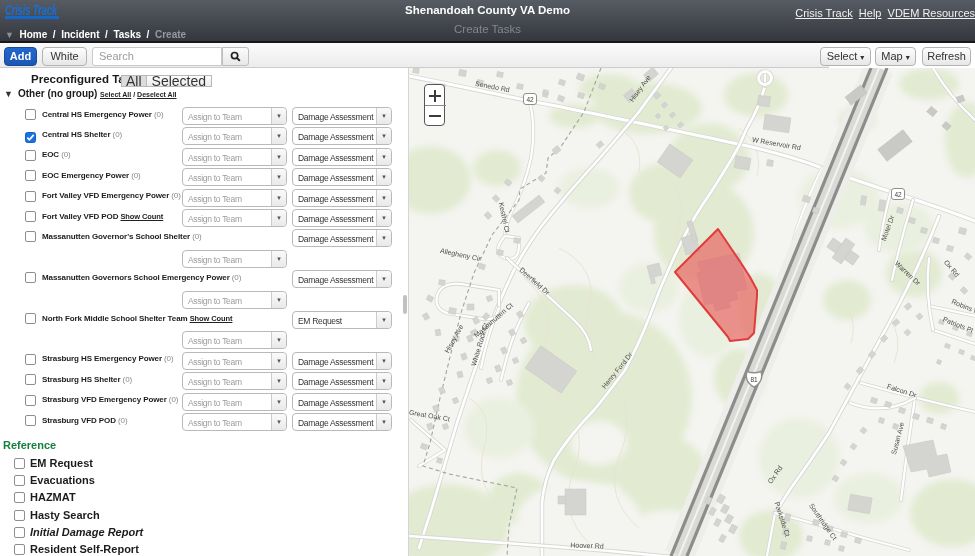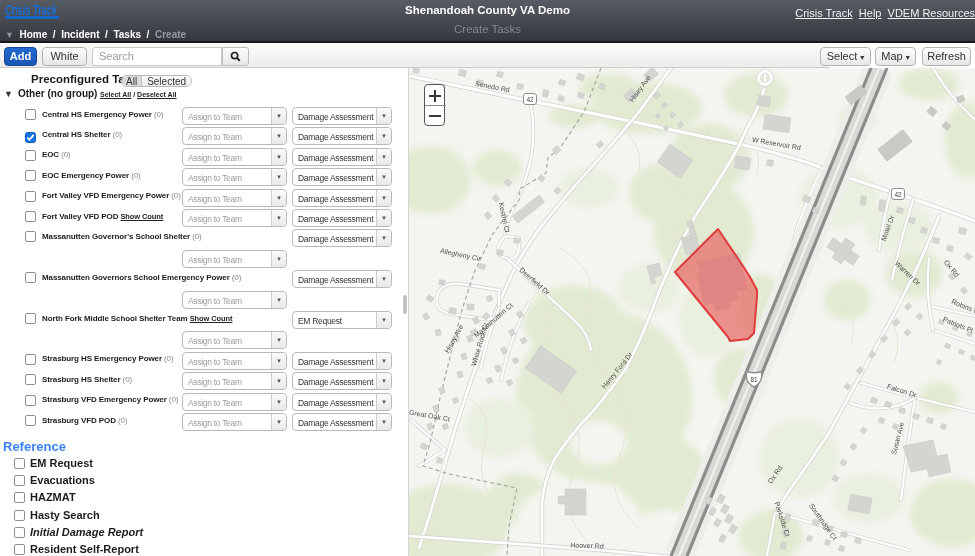--- a/index.html
+++ b/index.html
@@ -61,21 +61,21 @@
 
   <div class="abs" style="left:875px;top:4px;width:41px;height:19px;background:linear-gradient(#fdfdfd,#e7e7e7);border:1px solid #b3b3b3;border-radius:4px;color:#333;font-size:11px;text-align:center;line-height:17px;">Map <span style="font-size:8px;">▾</span></div>
 
   <div class="abs" style="left:922px;top:4px;width:49px;height:19px;background:linear-gradient(#fdfdfd,#e7e7e7);border:1px solid #b3b3b3;border-radius:4px;color:#333;font-size:11px;text-align:center;line-height:17px;">Refresh</div>
 </div>
 
 <div class="abs" id="leftpanel" style="left:0;top:68px;width:409px;height:488px;background:#fff;border-right:1px solid #d5d5d5;">
 
   <div class="abs" style="left:3px;top:5px;font-size:11.5px;font-weight:bold;color:#1a1a1a;padding-left:28px;">Preconfigured Tasks</div>
 
-  <div class="abs" style="left:121px;top:7px;height:12px;border:1px solid #b8b8b8;border-radius:6px;overflow:hidden;display:flex;font-size:10px;color:#333;">
+  <div class="abs" style="left:121px;top:7px;height:12px;border:1px solid #b8b8b8;border-radius:0;overflow:hidden;display:flex;font-size:14px;color:#333;">
     <div style="background:#dcdcdc;padding:0 4px;line-height:11px;border-right:1px solid #bbb;">All</div>
     <div style="background:linear-gradient(#fcfcfc,#ececec);padding:0 5px;line-height:11px;">Selected</div>
   </div>
 
   <div class="abs" style="left:4px;top:21px;font-size:9px;color:#333;">▼</div>
   <div class="abs" style="left:18px;top:20px;font-size:10px;font-weight:bold;color:#1a1a1a;">Other (no group)</div>
   <div class="abs" style="left:100px;top:23px;font-size:7px;font-weight:bold;color:#222;"><u>Select All</u> / <u>Deselect All</u></div>
   <div id="rows">
 
   <div class="abs cb" style="left:25px;top:41.0px;"></div>
@@ -234,21 +234,21 @@
           <span class="ddt gray">Assign to Team</span>
           <span class="arr"><i>▾</i></span>
         </div>
 
   <div class="abs dd" style="left:292px;top:345.0px;width:100px;">
           <span class="ddt">Damage Assessment</span>
           <span class="arr"><i>▾</i></span>
         </div>
   </div>
 
-  <div class="abs" style="left:3px;top:371px;font-size:13px;font-weight:bold;color:#3b82f6;">Reference</div>
+  <div class="abs" style="left:3px;top:371px;font-size:11px;font-weight:bold;color:#15803d;">Reference</div>
   <div id="refrows">
 
   <div class="abs cb" style="left:14px;top:390.0px;"></div>
   <div class="abs rlbl" style="left:30px;top:389.0px;">EM Request</div>
 
   <div class="abs cb" style="left:14px;top:407.2px;"></div>
   <div class="abs rlbl" style="left:30px;top:406.2px;">Evacuations</div>
 
   <div class="abs cb" style="left:14px;top:424.4px;"></div>
   <div class="abs rlbl" style="left:30px;top:423.4px;">HAZMAT</div>

